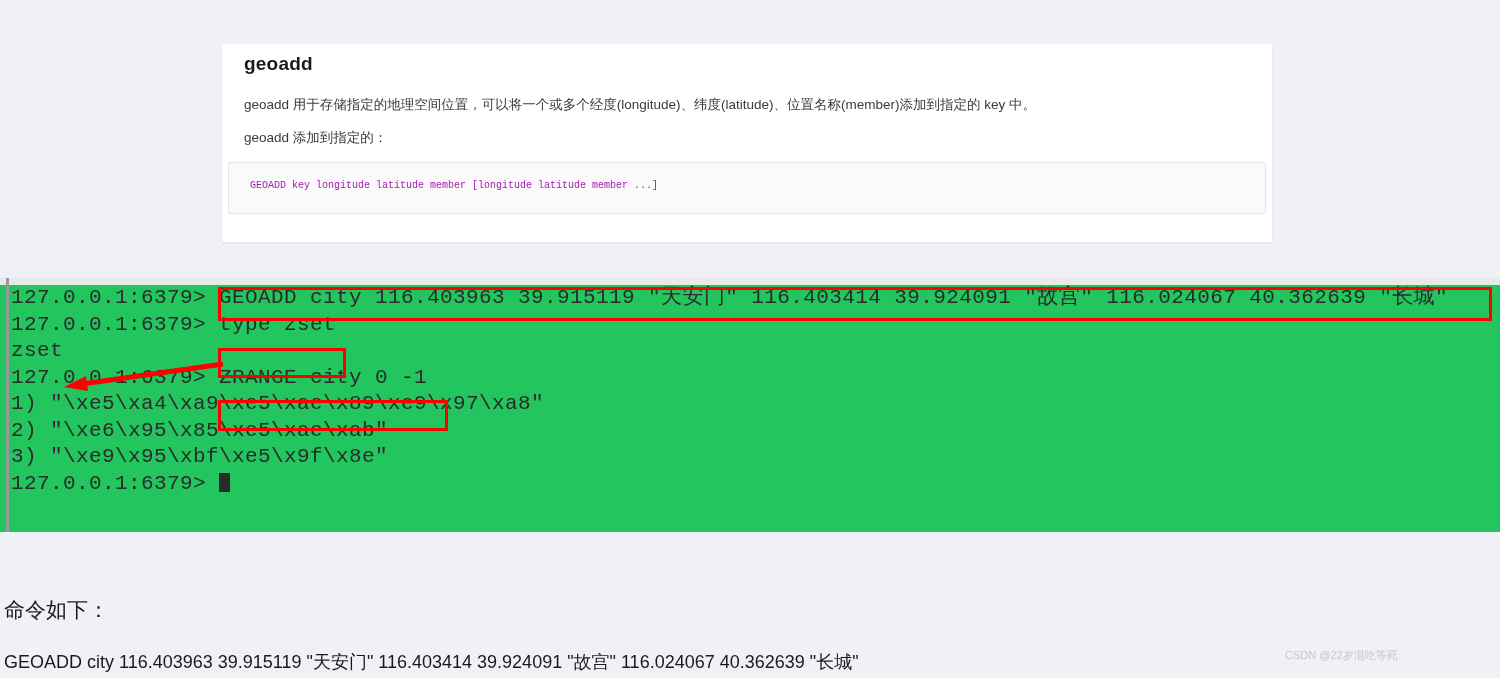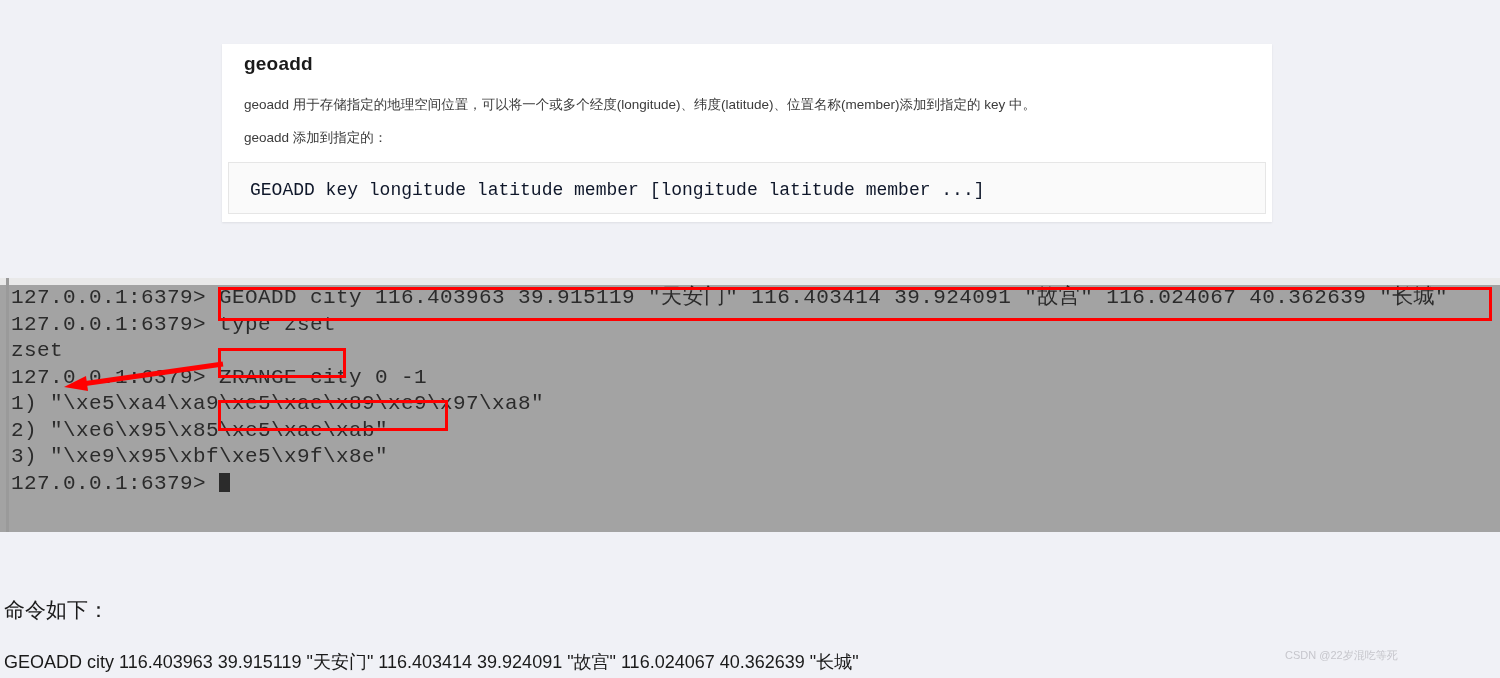--- a/index.html
+++ b/index.html
@@ -14,21 +14,21 @@
     position: relative;
     overflow: hidden;
   }
 
   
   #doc-panel {
     position: absolute;
     left: 222px;
     top: 44px;
     width: 1050px;
-    height: 178px;
+    height: 198px;
     background: #ffffff;
     box-sizing: border-box;
     box-shadow: 0 1px 2px rgba(0,0,0,0.08);
   }
   #doc-title {
     position: absolute;
     left: 22px;
     top: 9px;
     font-size: 19px;
     font-weight: bold;
@@ -54,33 +54,33 @@
     height: 52px;
     background: #fafafa;
     border: 1px solid #e6e6e6;
     box-sizing: border-box;
   }
   #doc-code-text {
     position: absolute;
     left: 21px;
     top: 17px;
     font-family: "Liberation Mono", monospace;
-    font-size: 18px;
-    color: #0f172a;
+    font-size: 10px;
+    color: #a21caf;
     white-space: nowrap;
   }
 
   
   #terminal {
     position: absolute;
     left: 0px;
     top: 278px;
     width: 1500px;
     height: 254px;
-    background: #a3a3a3;
+    background: #22c55e;
     overflow: hidden;
   }
   #terminal-topstrip {
     position: absolute;
     left: 0;
     top: 0;
     width: 1500px;
     height: 7px;
     background: #e9e9e9;
   }

